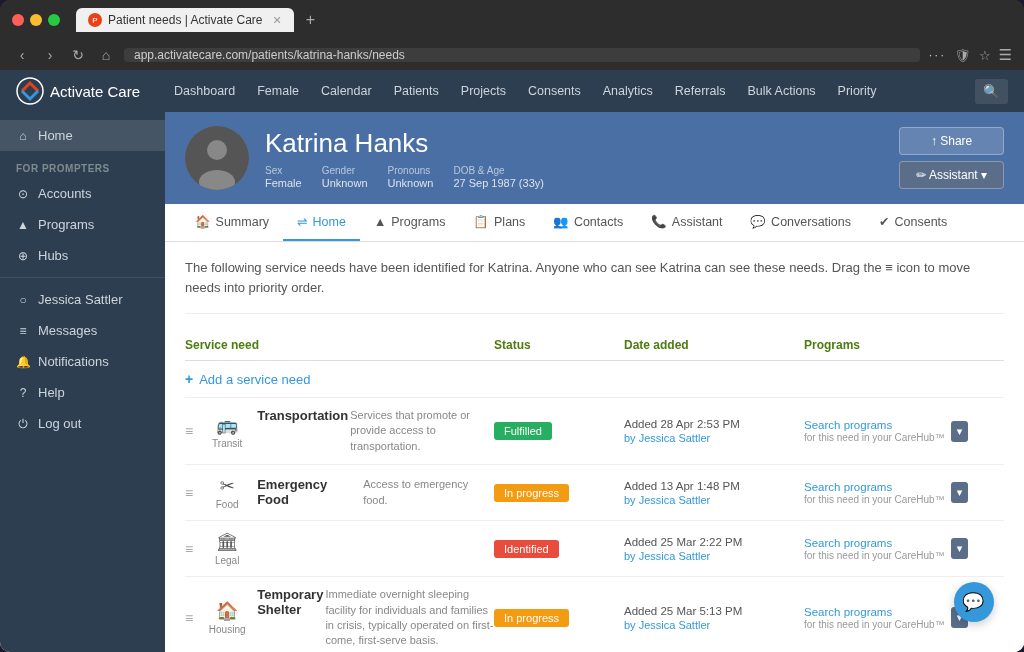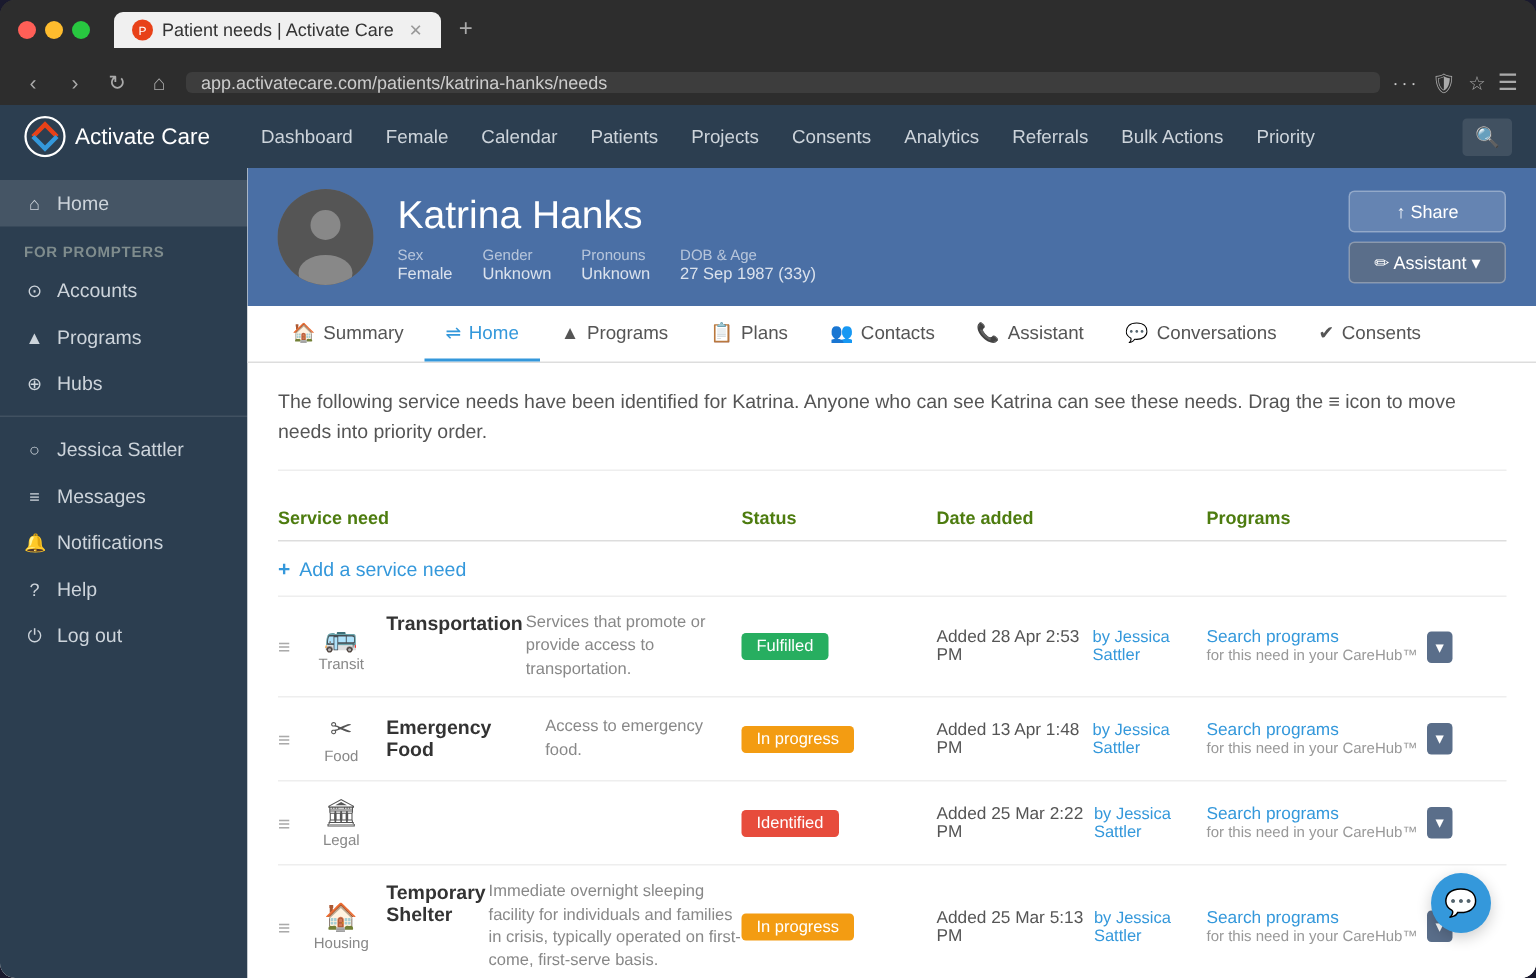--- a/index.html
+++ b/index.html
@@ -81,21 +81,21 @@
     .need-icon-label { font-size: 10px; color: #888; }
     .need-text { display: flex; flex-direction: row; gap: 2px; }
     .need-title { font-size: 13px; font-weight: 600; color: #333; }
     .need-desc { font-size: 11px; color: #888; line-height: 1.4; }
 
     .status-badge { padding: 3px 10px; border-radius: 3px; font-size: 11px; color: white; font-weight: 500; display: inline-block; }
     .status-fulfilled { background: #27ae60; }
     .status-inprogress { background: #f39c12; }
     .status-identified { background: #e74c3c; }
 
-    .date-info { display: flex; flex-direction: row; gap: 2px; font-size: 11.5px; color: #555; }
+    .date-info { display: flex; flex-direction: column; gap: 2px; font-size: 11.5px; color: #555; }
     .date-by { font-size: 11px; color: #3498db; }
 
     .programs-col { display: flex; align-items: center; gap: 6px; }
     .search-programs-link { color: #3498db; font-size: 11.5px; cursor: pointer; }
     .programs-sub { font-size: 10px; color: #999; }
     .programs-text { display: flex; flex-direction: column; gap: 1px; }
     .dropdown-btn { background: #5a6e8a; border: none; color: white; padding: 4px 6px; border-radius: 3px; cursor: pointer; font-size: 11px; }
 
     
     .chat-fab { position: fixed; bottom: 30px; right: 30px; width: 40px; height: 40px; background: #3498db; border-radius: 50%; display: flex; align-items: center; justify-content: center; color: white; font-size: 18px; cursor: pointer; box-shadow: 0 3px 10px rgba(0,0,0,0.2); }

